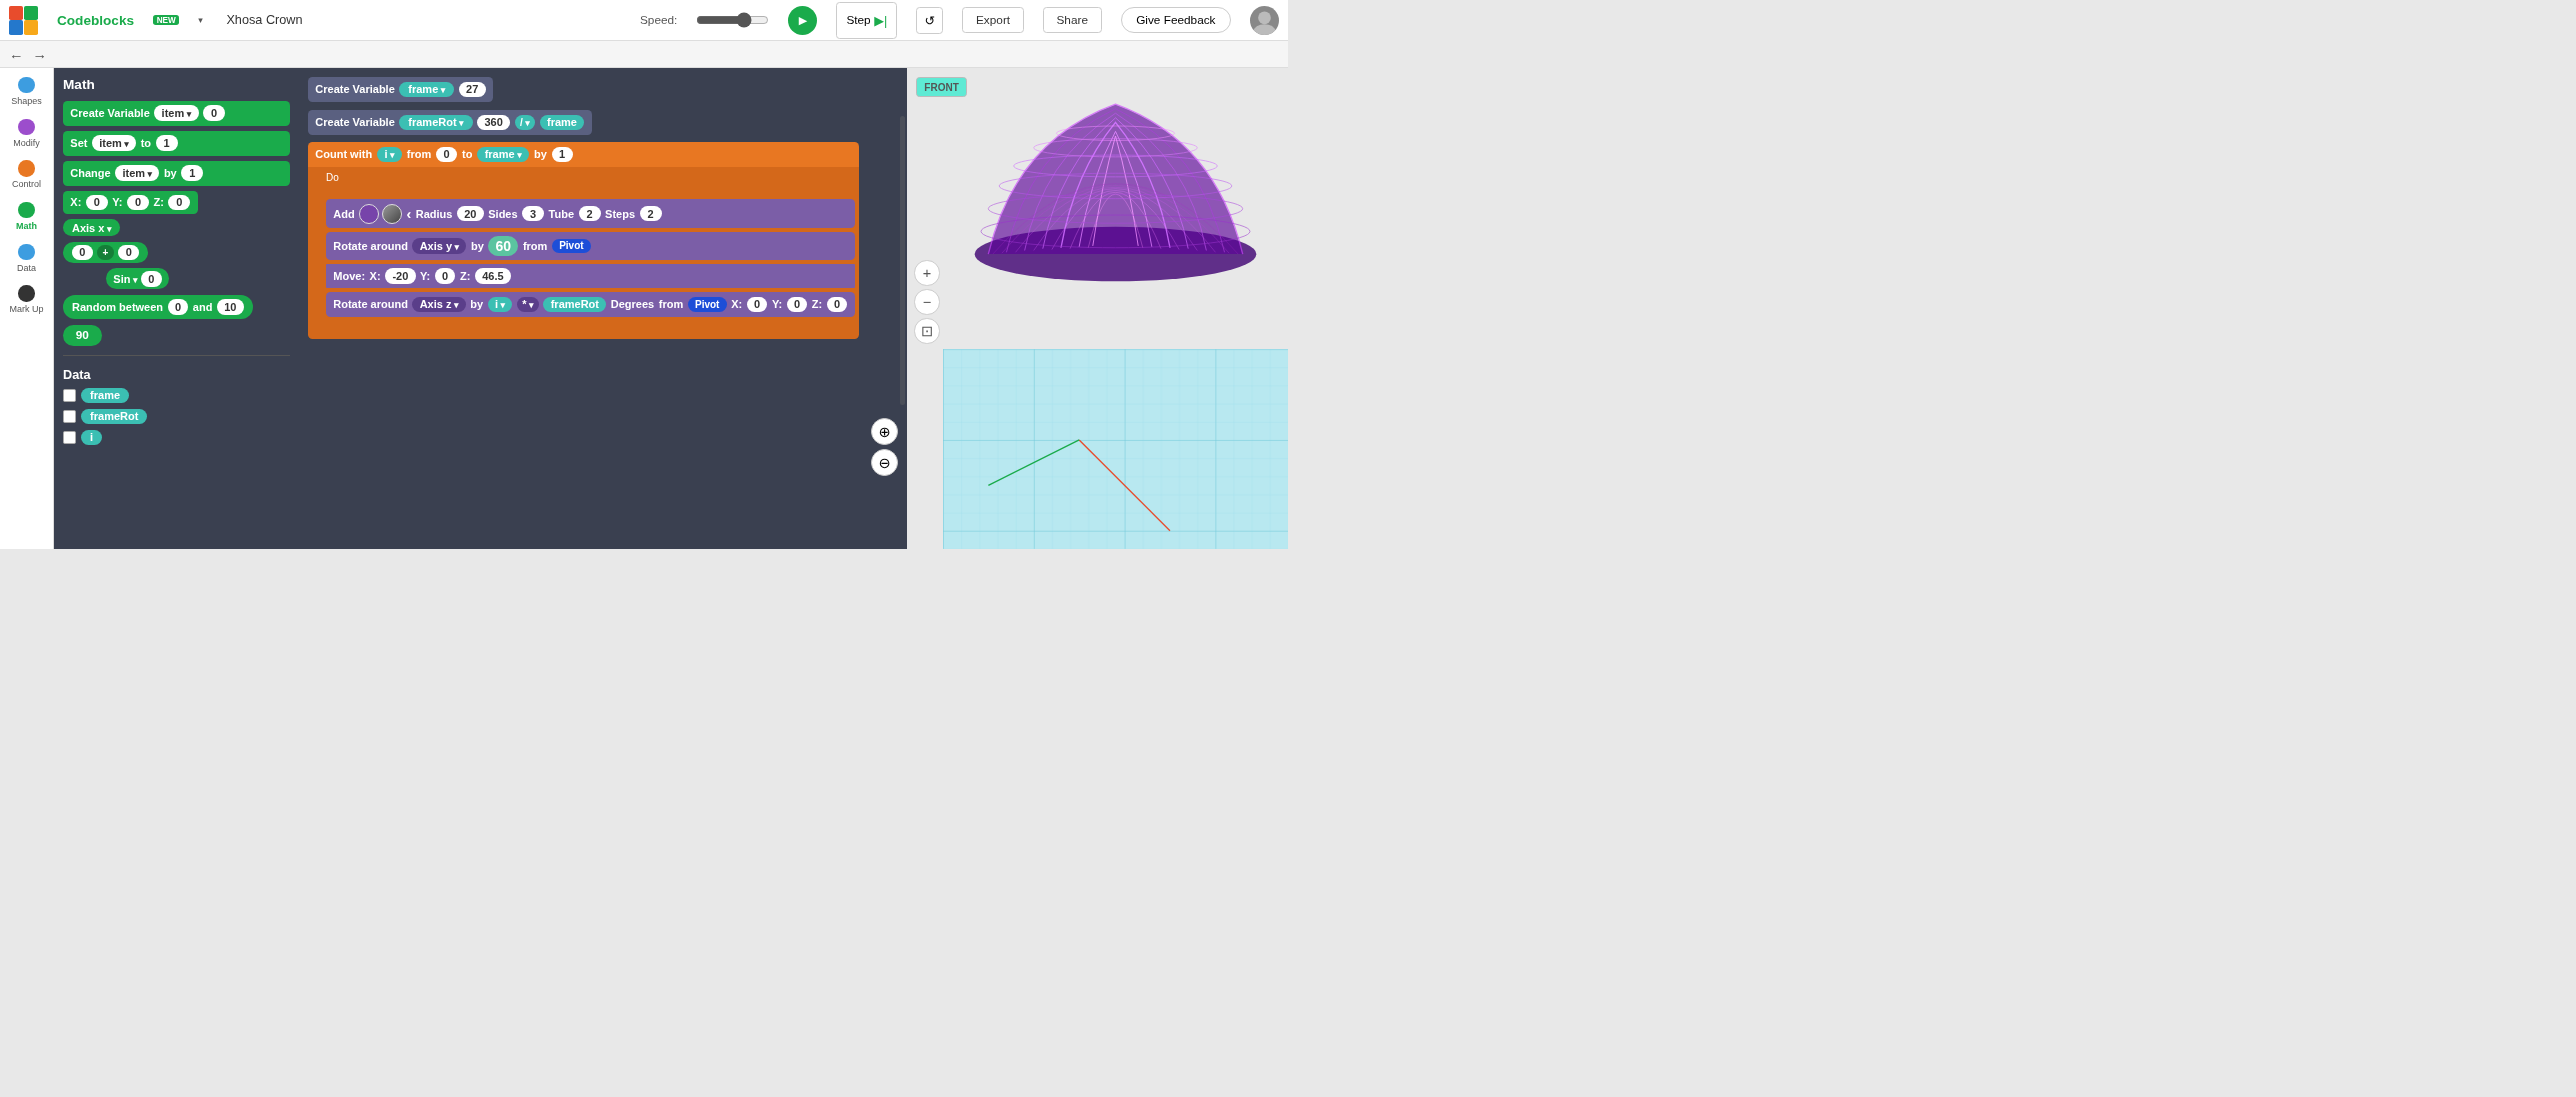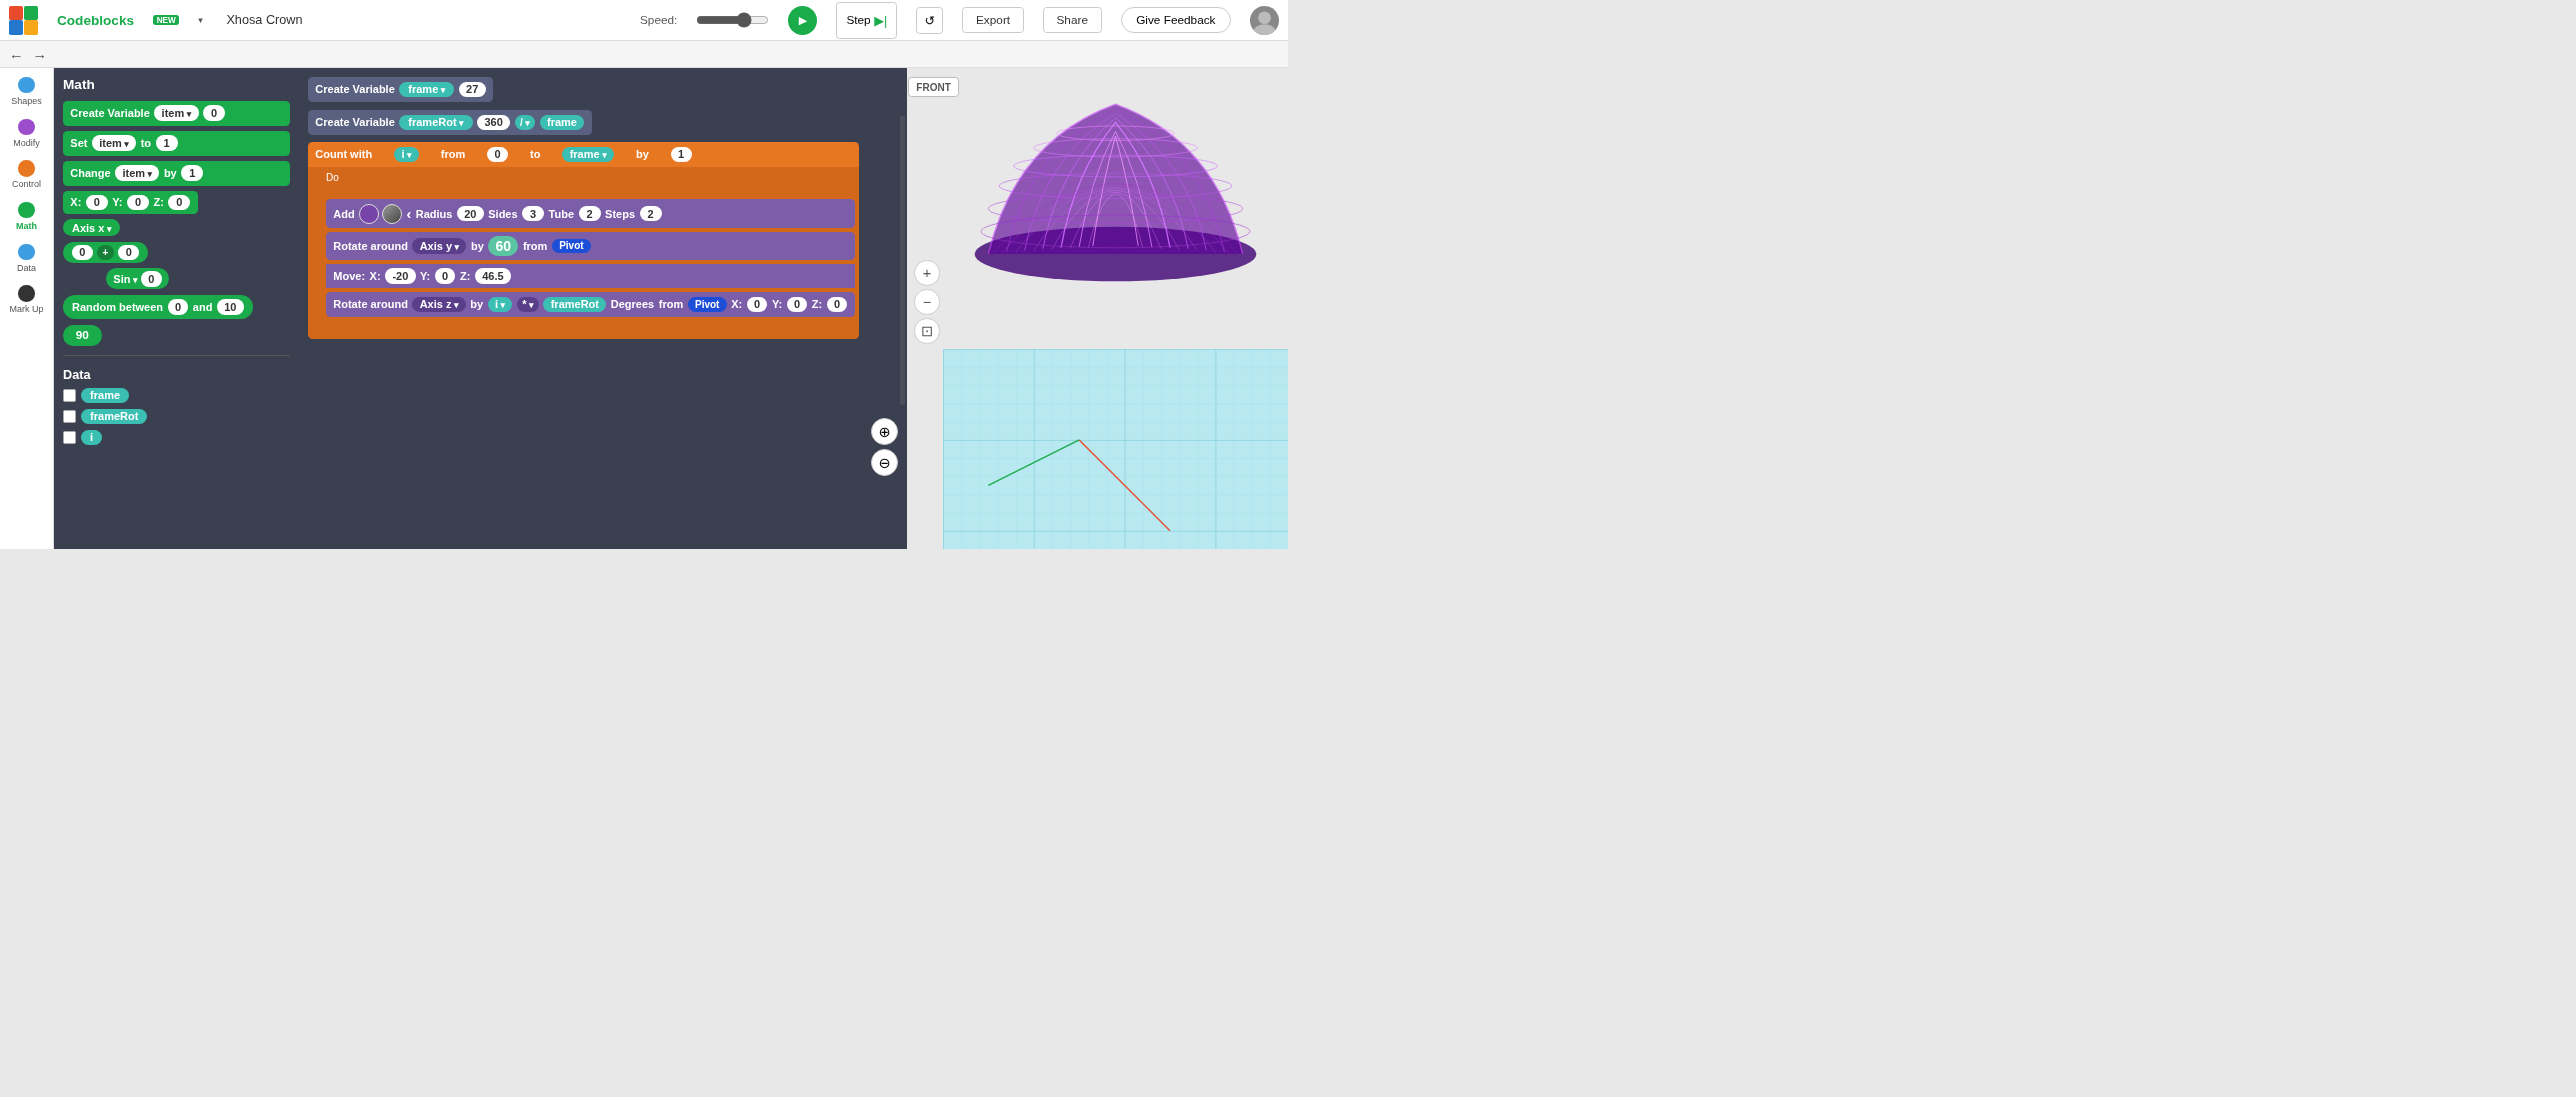--- a/index.html
+++ b/index.html
@@ -155,22 +155,22 @@
       display: flex; align-items: center; gap: 4.5px; color: #fff; font-size: 11px; font-weight: 600; flex-wrap: wrap;
     }
     .mult-op { background: #5a3e8a; border-radius: 18px; padding: 1.8px 5.4px; color: #fff; font-size: 11px; }
     .framerot-var { background: #3bbfb3; border-radius: 18px; padding: 1.8px 7.3px; color: #fff; font-size: 11px; font-weight: 600; }
     
     
     #view3d {
       width: 381px; background: #e8e8e8; position: relative; overflow: hidden;
     }
     .front-label {
-      position: absolute; top: 9px; left: 1px;
-      background: #ffffff; border: 0.9px solid #bbb; border-radius: 3.6px;
+      position: absolute; top: 9px; left: 9px;
+      background: #5eead4; border: 0.9px solid #bbb; border-radius: 3.6px;
       padding: 3.6px 7.3px; font-size: 10px; color: #555; font-weight: 600;
     }
     .zoom-btn {
       position: absolute; width: 25.4px; height: 25.4px; background: #fff; border: 0.9px solid #ccc;
       border-radius: 50%; display: flex; align-items: center; justify-content: center;
       cursor: pointer; font-size: 14.5px; color: #555; font-weight: 300;
     }
     
     
     #grid-bg {
@@ -355,21 +355,21 @@
       <div class="cv-block">
         <span>Create Variable</span>
         <span class="cv-label drop-arrow">frameRot</span>
         <span class="cv-input-round">360</span>
         <span class="op-div drop-arrow">/</span>
         <span class="frame-var">frame</span>
       </div>
     </div>
 
     <div class="canvas-block" style="top:74px; left:9px;">
-      <div style="background:#e87722; border-radius:4.5px 4.5px 0 0; padding:4.5px 7.3px; display:flex; align-items:center; gap:22px; color:#fff; font-size:11px; font-weight:600;">
+      <div style="background:#e87722; border-radius:4.5px 4.5px 0 0; padding:4.5px 7.3px; display:flex; align-items:center; gap:5px; color:#fff; font-size:11px; font-weight:600;">
         <span>Count with</span>
         <span class="ivar drop-arrow">i</span>
         <span>from</span>
         <span class="orange-input">0</span>
         <span>to</span>
         <span class="frame-var drop-arrow">frame</span>
         <span>by</span>
         <span class="by-input">1</span>
       </div>
 

